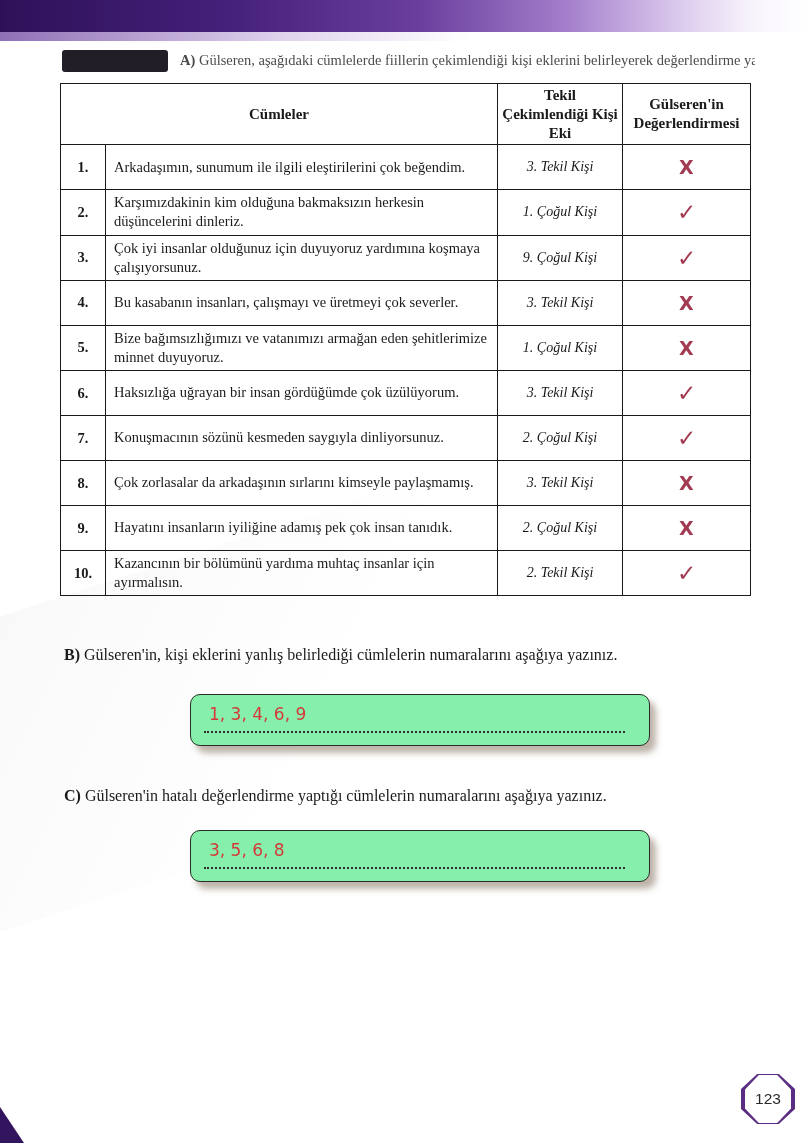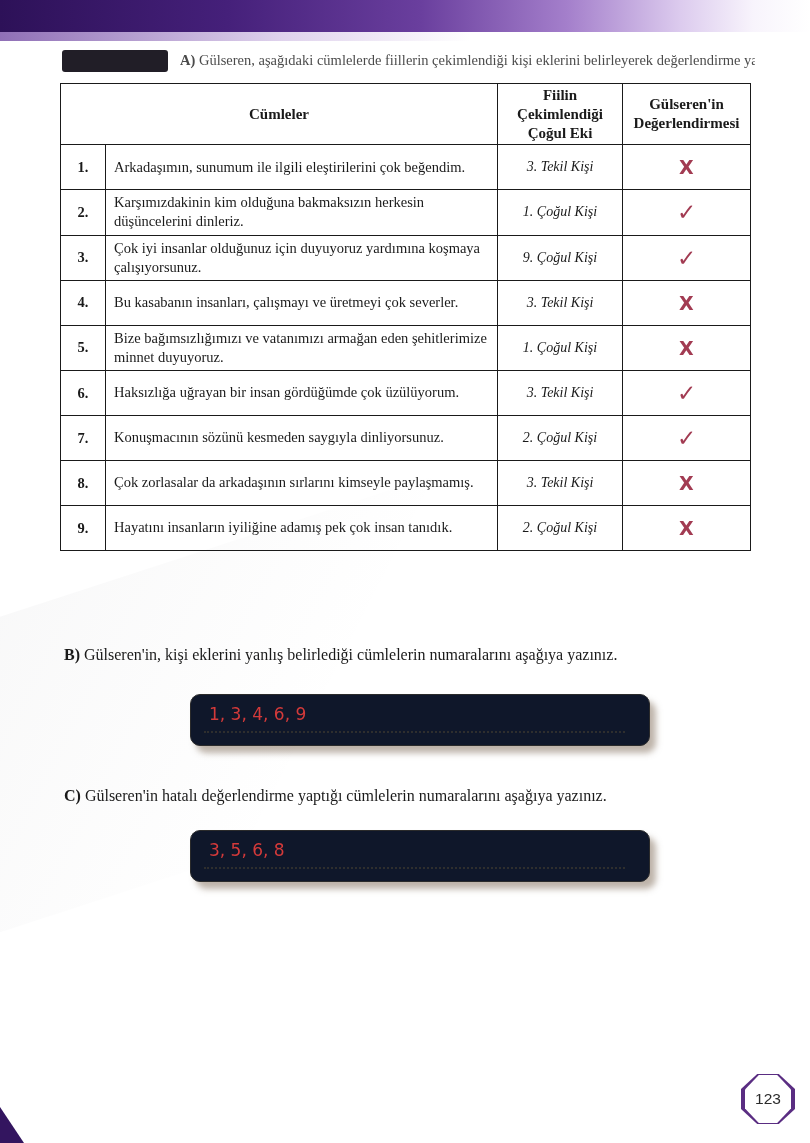--- a/index.html
+++ b/index.html
@@ -59,21 +59,21 @@
   td.c-mark.cross { font-size:19px; letter-spacing:.5px; }
 
   
   .section-line { position:absolute; left:64px; width:700px; font-size:16px; line-height:1.3; }
   .section-line .sec-label { font-weight:bold; }
   #section-b { top:645px; }
   #section-c { top:786px; }
 
   .answer-box {
     position:absolute; left:190px; width:460px; height:52px;
-    background:#0f172a; border:1.6px solid #2b2b2b; border-radius:10px;
+    background:#86efac; border:1.6px solid #2b2b2b; border-radius:10px;
     box-shadow:6px 7px 6px rgba(125,105,85,.5);
   }
   #answer-box-b { top:694px; }
   #answer-box-c { top:830px; }
   .answer-text {
     position:absolute; left:18px; top:9px;
     color:#d43a3a; font-size:17px; font-family:"DejaVu Sans", sans-serif;
   }
   .dotted-line {
     position:absolute; left:13px; right:24px; top:36px;
@@ -122,21 +122,21 @@
 <table class="main">
   <colgroup>
       <col style="width:45px">
       <col style="width:392px">
       <col style="width:125px">
       <col style="width:128px">
     </colgroup>
   <thead>
     <tr>
       <th colspan="2">Cümleler</th>
-      <th>Fiilin Çekimlendiği Çoğul Eki</th>
+      <th>Tekil Çekimlendiği Kişi Eki</th>
       <th>Gülseren'in Değerlendirmesi</th>
     </tr>
   </thead>
   <tbody>
     <tr>
       <td class="c-num">1.</td>
       <td class="c-sent">Arkadaşımın, sunumum ile ilgili eleştirilerini çok beğendim.</td>
       <td class="c-suffix">3. Tekil Kişi</td>
       <td class="c-mark cross">X</td>
     </tr>
@@ -180,20 +180,26 @@
       <td class="c-num">8.</td>
       <td class="c-sent">Çok zorlasalar da arkadaşının sırlarını kimseyle paylaşmamış.</td>
       <td class="c-suffix">3. Tekil Kişi</td>
       <td class="c-mark cross">X</td>
     </tr>
     <tr>
       <td class="c-num">9.</td>
       <td class="c-sent">Hayatını insanların iyiliğine adamış pek çok insan tanıdık.</td>
       <td class="c-suffix">2. Çoğul Kişi</td>
       <td class="c-mark cross">X</td>
+    </tr>
+    <tr>
+      <td class="c-num">10.</td>
+      <td class="c-sent">Kazancının bir bölümünü yardıma muhtaç insanlar için ayırmalısın.</td>
+      <td class="c-suffix">2. Tekil Kişi</td>
+      <td class="c-mark check">✓</td>
     </tr>
   </tbody>
 </table>
 
 <div class="section-line" id="section-b"><span class="sec-label">B)</span>
   <span>Gülseren'in, kişi eklerini yanlış belirlediği cümlelerin numaralarını aşağıya yazınız.</span>
 </div>
 
 <div class="answer-box" id="answer-box-b">
   <span class="answer-text">1, 3, 4, 6, 9</span>

